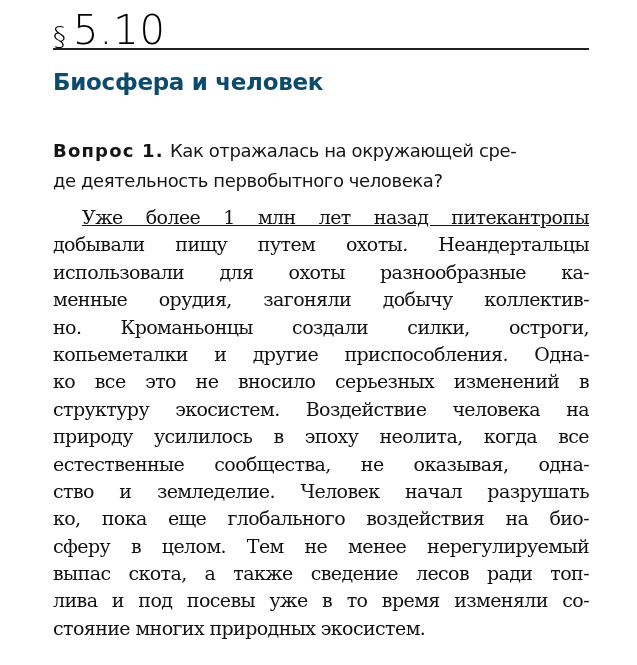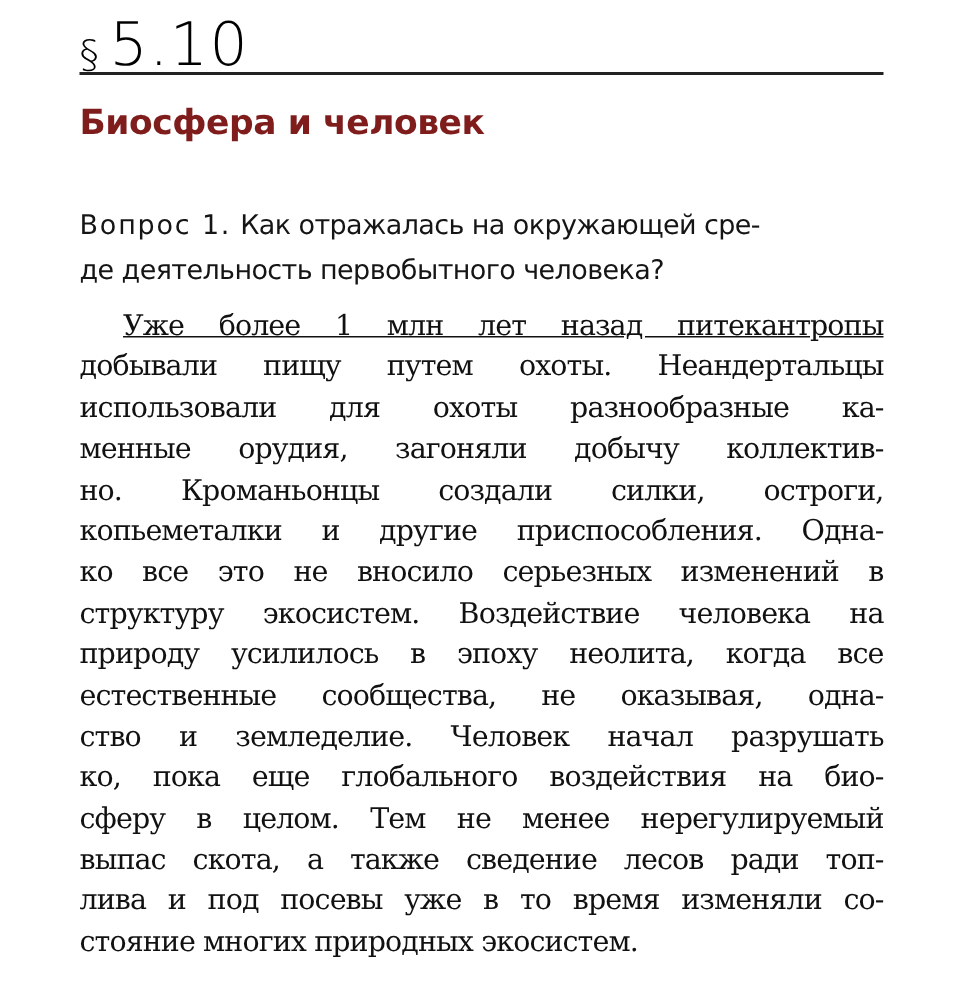--- a/index.html
+++ b/index.html
@@ -8,28 +8,28 @@
     .section-num {
       position: absolute; left: 0; top: 2px;
       font-family: "DejaVu Sans", sans-serif; font-weight: 300;
       font-size: 40px; line-height: 56px; letter-spacing: 1px; color: #000000;
     }
     .section-num .para { font-size: 26px; margin-right: 6px; position: relative; top: 2px; }
     .rule { position: absolute; left: 0; top: 48px; width: 536px; height: 2px; background: #222; }
     .title {
       position: absolute; left: 0; top: 67px;
       font-family: "DejaVu Sans", sans-serif; font-weight: bold;
-      font-size: 23px; line-height: 30px; color: #7f1d1d; letter-spacing: -0.3px;
+      font-size: 23px; line-height: 30px; color: #0c4a6e; letter-spacing: -0.3px;
     }
     .question {
       position: absolute; left: 0; top: 136px; width: 536px;
       font-family: "DejaVu Sans", sans-serif; font-size: 18px; line-height: 30px; color: #151515;
       letter-spacing: -0.4px;
     }
-    .question .qlabel { font-weight: 400; letter-spacing: 1.2px; margin-right: 6px; }
+    .question .qlabel { font-weight: 700; letter-spacing: 1.2px; margin-right: 6px; }
     .body-text {
       position: absolute; left: 0; top: 204px; width: 536px;
       font-family: "DejaVu Serif", serif; font-size: 19px; line-height: 27.4px; color: #111;
       letter-spacing: -0.6px;
     }
     .line { display: block; white-space: nowrap; text-align: justify; text-align-last: justify; height: 27.4px; }
     .line.first { padding-left: 29px; text-decoration: underline; }
     .line.last { text-align-last: left; }
   </style>
 </head>

